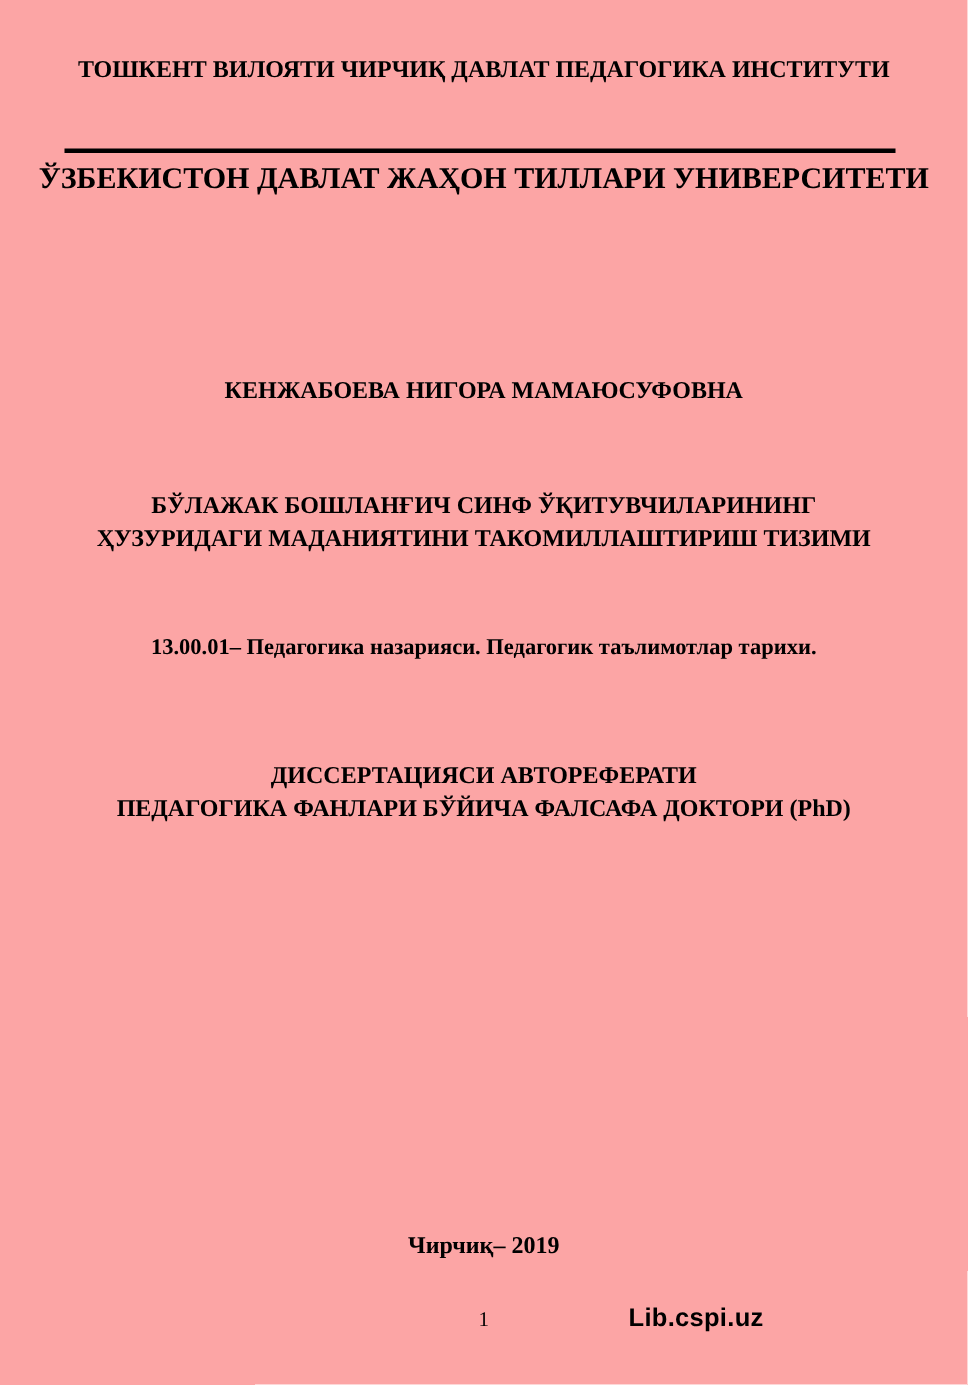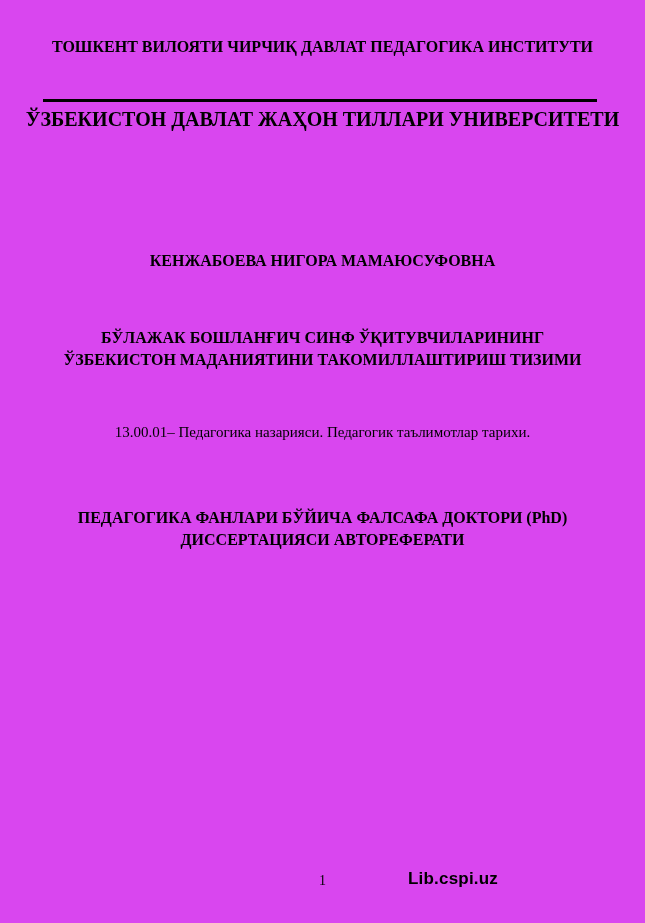--- a/index.html
+++ b/index.html
@@ -4,21 +4,21 @@
 <style>
   html, body {
     margin: 0;
     padding: 0;
     background: #ffffff;
   }
   .page {
     position: relative;
     width: 645px;
     height: 923px;
-    background: #d946ef;
+    background: #fca5a5;
     color: #000000;
     font-family: "Liberation Serif", "DejaVu Serif", serif;
     overflow: hidden;
   }
   .centered {
     position: absolute;
     left: 0;
     width: 100%;
     text-align: center;
   }
@@ -50,21 +50,21 @@
   }
   .title {
     top: 327px;
     font-weight: bold;
     font-size: 16px;
     line-height: 22px;
     margin: 0;
   }
   .specialty {
     top: 423px;
-    font-weight: normal;
+    font-weight: bold;
     font-size: 15px;
     line-height: 19px;
   }
   .degree {
     top: 507px;
     font-weight: bold;
     font-size: 16px;
     line-height: 22px;
   }
   .city {
@@ -75,21 +75,21 @@
   }
   .pagenum {
     top: 872px;
     font-weight: normal;
     font-size: 14px;
     line-height: 17px;
   }
   .watermark {
     position: absolute;
     top: 869px;
-    left: 408px;
+    left: 419px;
     font-family: "Liberation Sans", "DejaVu Sans", sans-serif;
     font-weight: bold;
     font-size: 17px;
     line-height: 20px;
     letter-spacing: 0.2px;
   }
 </style>
 </head>
 <body>
 
@@ -100,28 +100,29 @@
   </header>
 
   <div class="rule"></div>
 
   <div class="centered university">ЎЗБЕКИСТОН ДАВЛАТ ЖАҲОН ТИЛЛАРИ УНИВЕРСИТЕТИ</div>
 
   <div class="centered author">КЕНЖАБОЕВА НИГОРА МАМАЮСУФОВНА</div>
 
   <h1 class="centered title">
     <div>БЎЛАЖАК БОШЛАНҒИЧ СИНФ ЎҚИТУВЧИЛАРИНИНГ</div>
-    <div>ЎЗБЕКИСТОН МАДАНИЯТИНИ ТАКОМИЛЛАШТИРИШ ТИЗИМИ</div>
+    <div>ҲУЗУРИДАГИ МАДАНИЯТИНИ ТАКОМИЛЛАШТИРИШ ТИЗИМИ</div>
   </h1>
 
   <div class="centered specialty">13.00.01– Педагогика назарияси. Педагогик таълимотлар тарихи.</div>
 
   <div class="centered degree">
+    <div>ДИССЕРТАЦИЯСИ АВТОРЕФЕРАТИ</div>
     <div>ПЕДАГОГИКА ФАНЛАРИ БЎЙИЧА ФАЛСАФА ДОКТОРИ (PhD)</div>
-    <div>ДИССЕРТАЦИЯСИ АВТОРЕФЕРАТИ</div>
   </div>
 
+  <div class="centered city">Чирчиқ– 2019</div>
 
   <div class="centered pagenum">1</div>
 
   <div class="watermark">Lib.cspi.uz</div>
 
 </div>
 
 </body></html>

